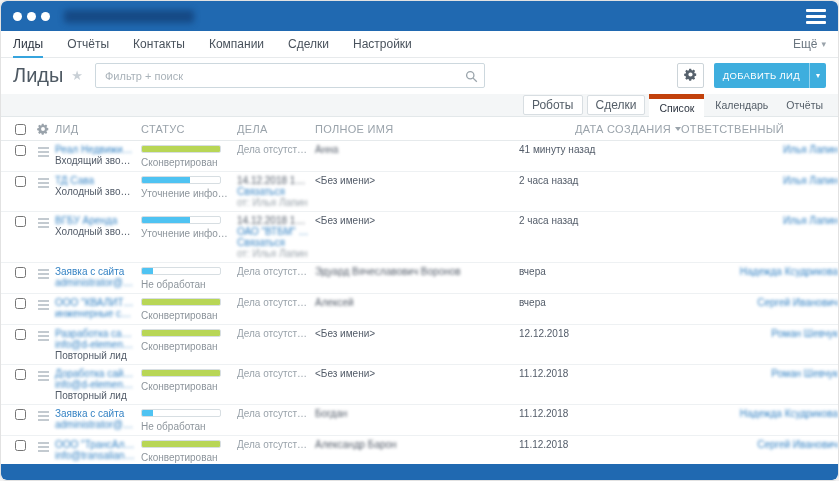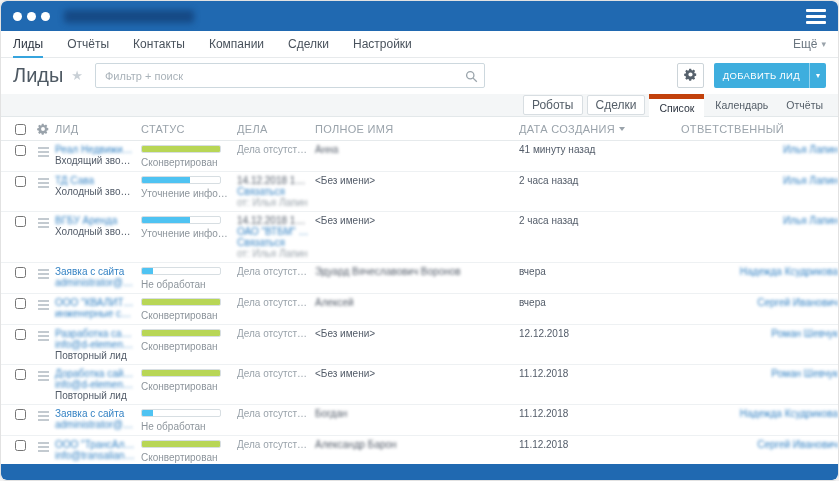--- a/index.html
+++ b/index.html
@@ -72,21 +72,21 @@
   .sort { width: 0; height: 0; border-left: 3px solid transparent; border-right: 3px solid transparent;
           border-top: 4px solid #9aa3ab; flex: none; }
   .hgear { display: flex; cursor: pointer; }
 
   .col-check { width: 22px; flex: none; display: flex; justify-content: center; }
   .col-menu  { width: 24px; flex: none; display: flex; justify-content: center; }
   .col-lead  { width: 86px; flex: none; padding-right: 6px; }
   .col-status{ width: 96px; flex: none; padding-right: 8px; }
   .col-dela  { width: 78px; flex: none; padding-right: 6px; }
   .col-name  { width: 204px; flex: none; padding-right: 6px; }
-  .col-created{ width: 162px; flex: none; }
+  .col-created{ width: 162px; flex: none; justify-content: flex-end; }
   .col-resp  { flex: 1; min-width: 0; text-align: right; }
 
   .tbody { flex: 1; overflow: hidden; }
   .trow { display: flex; align-items: flex-start; padding: 3px 0 3px 8px;
           border-bottom: 1px solid #eef1f3; font-size: 10px; line-height: 11px; color: #535c69; }
   input[type="checkbox"] { width: 11px; height: 11px; margin-top: 1px; cursor: pointer; }
   .rowmenu { display: inline-flex; flex-direction: column; gap: 2px; padding-top: 3px; cursor: pointer; }
   .rowmenu i { width: 11px; height: 2px; background: #c3cad0; display: block; }
 
   .line { white-space: nowrap; overflow: hidden; text-overflow: ellipsis; }

